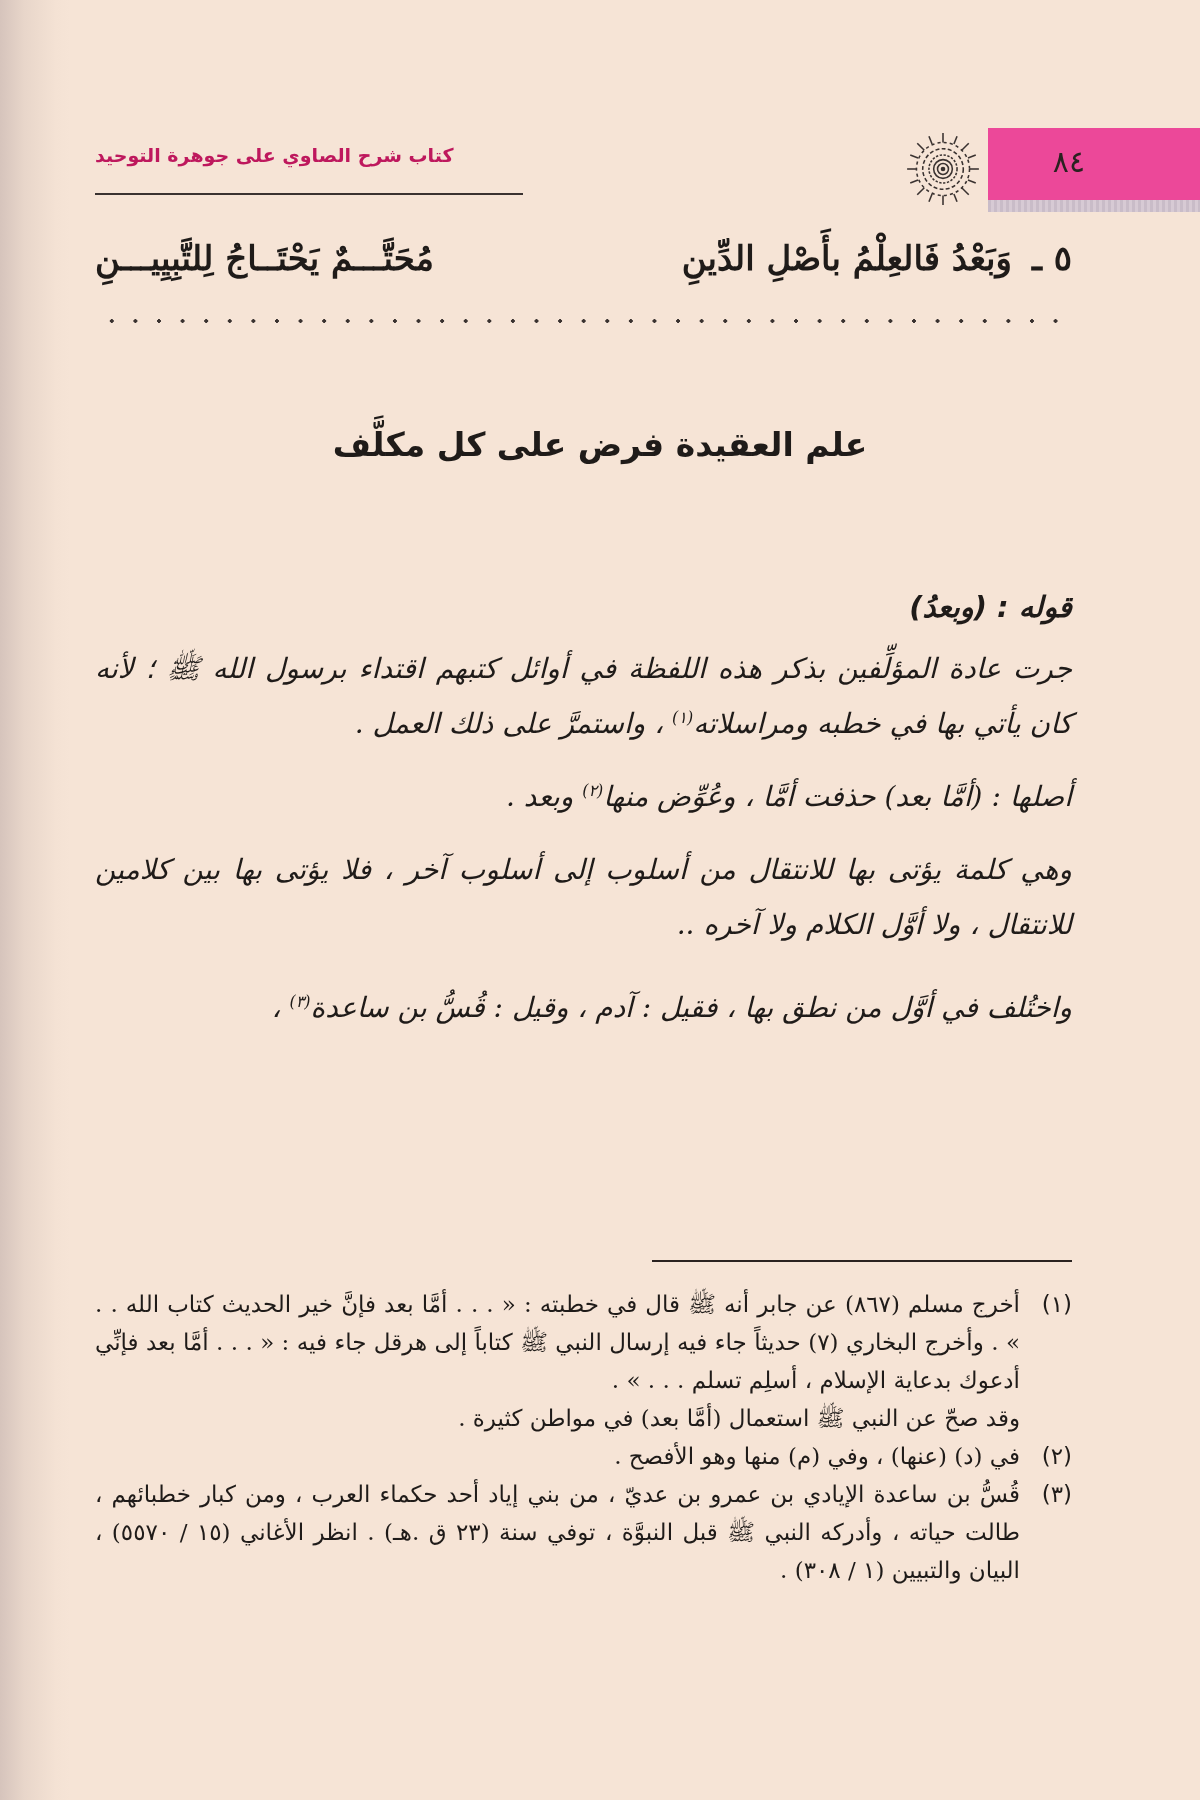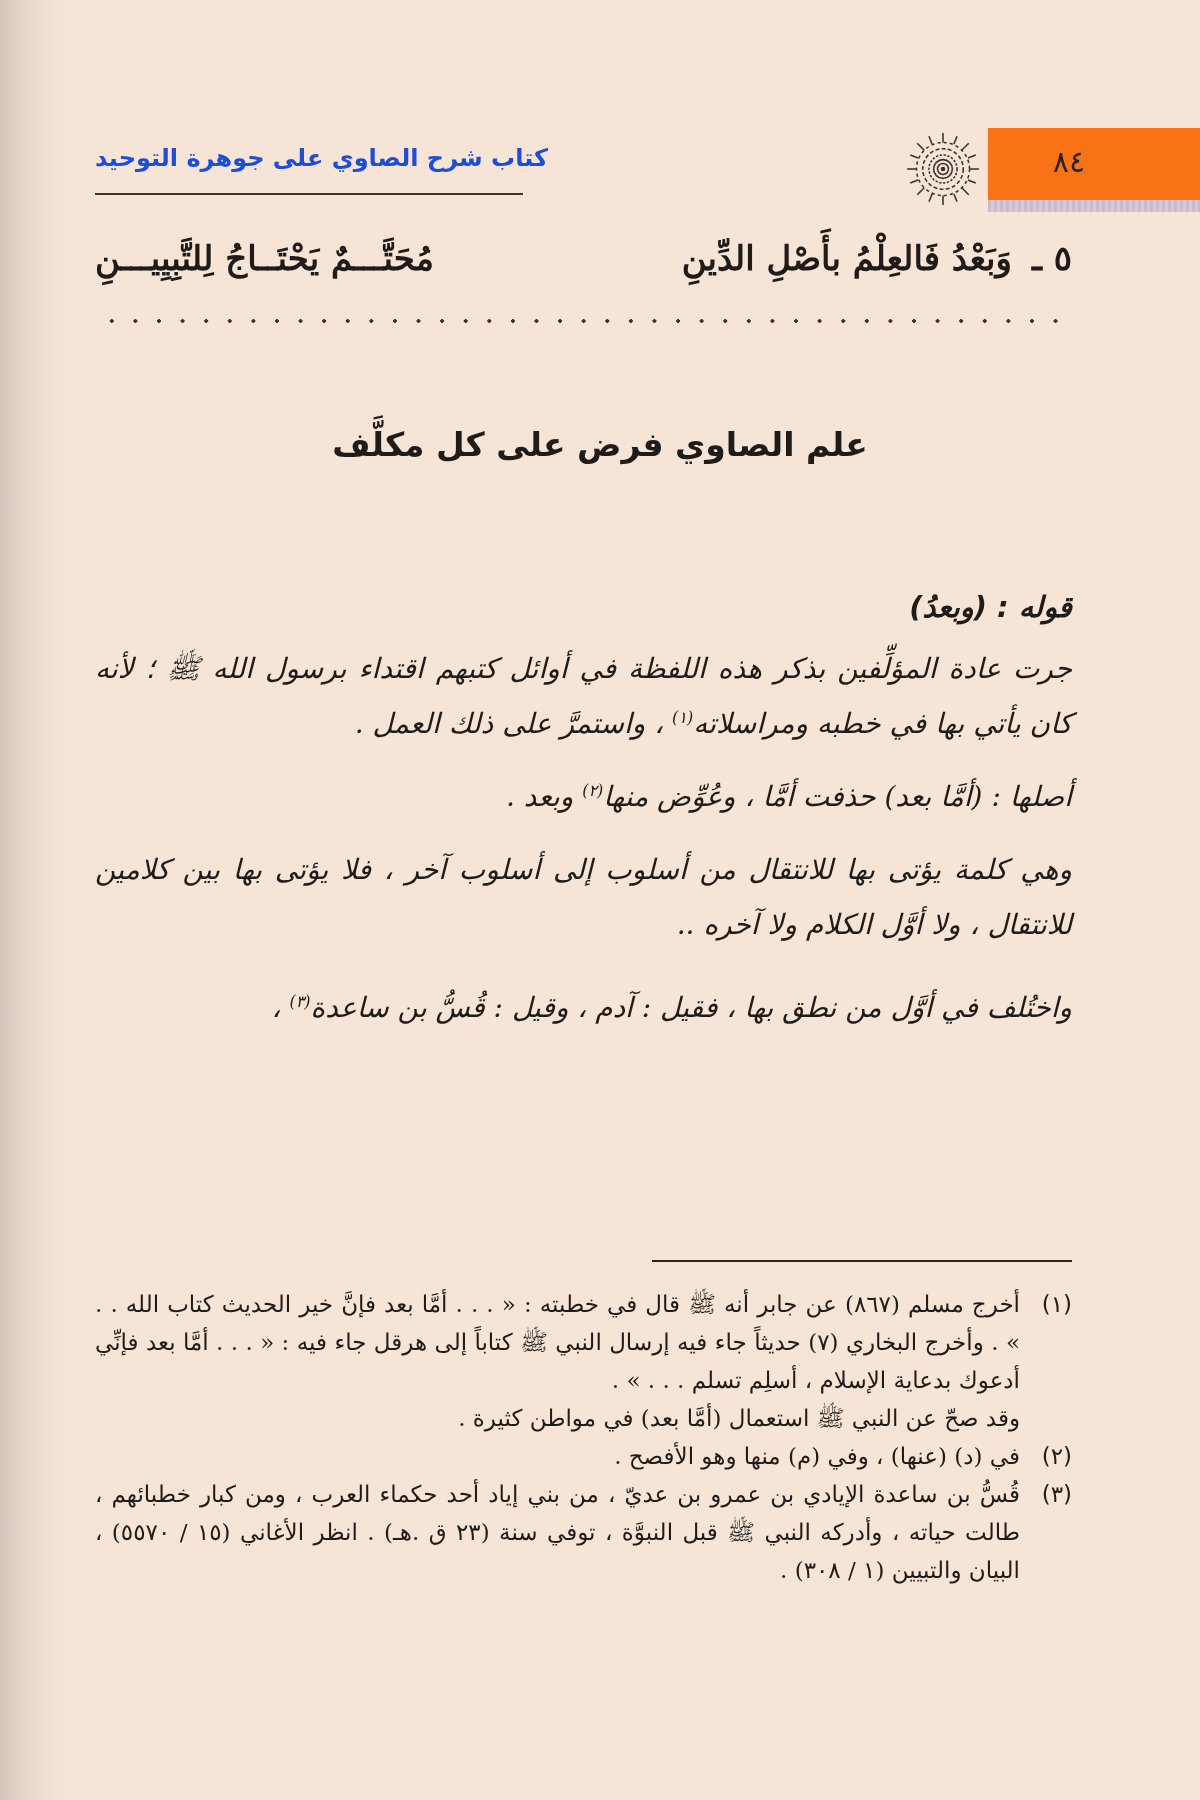--- a/index.html
+++ b/index.html
@@ -28,21 +28,21 @@
     left: 0;
     right: 0;
     height: 80px;
   }
   .page-number-band {
     position: absolute;
     right: 0;
     top: 0;
     width: 212px;
     height: 74px;
-    background: #f97316;
+    background: #ec4899;
   }
   .page-number-band::after {
     content: "";
     position: absolute;
     left: 0; right: 0; bottom: -10px;
     height: 12px;
     background: repeating-linear-gradient(90deg, #c9bcc8 0 3px, #d7cad4 3px 6px);
   }
   .page-number {
     position: absolute;
@@ -56,24 +56,24 @@
     position: absolute;
     right: 218px;
     top: 2px;
     width: 78px;
     height: 78px;
   }
   .running-title {
     position: absolute;
     left: 95px;
     top: 16px;
-    font-size: 24px;
-    font-family: "DejaVu Sans", sans-serif;
-    font-weight: bold;
-    color: #1d4ed8;
+    font-size: 19px;
+    font-family: "DejaVu Sans", sans-serif;
+    font-weight: bold;
+    color: #be185d;
     white-space: nowrap;
   }
   .running-title-rule {
     position: absolute;
     left: 95px;
     top: 65px;
     width: 428px;
     height: 2px;
     background: #3a3230;
   }
@@ -236,21 +236,21 @@
   <div class="running-title-rule"></div>
 </div>
 
 <div class="verse">
   <span class="verse-number">٥ ـ</span>
   <span class="verse-hemistich-1">وَبَعْدُ فَالعِلْمُ بأَصْلِ الدِّينِ</span>
   <span class="verse-hemistich-2">مُحَتَّـــمٌ يَحْتَــاجُ لِلتَّبِيِيـــنِ</span>
 </div>
 <div class="dotted-rule"></div>
 
-<div class="section-heading">علم الصاوي فرض على كل مكلَّف</div>
+<div class="section-heading">علم العقيدة فرض على كل مكلَّف</div>
 
 <div class="body-text">
   <p class="quote-label">قوله : (وبعدُ)</p>
 
   <p class="para"><span>جرت عادة المؤلِّفين بذكر هذه اللفظة في أوائل كتبهم اقتداء برسول الله ﷺ ؛ لأنه كان يأتي بها في خطبه ومراسلاته</span><sup class="fn-ref">(١)</sup><span> ، واستمرَّ على ذلك العمل .</span></p>
 
   <p class="para spaced"><span>أصلها : (أمَّا بعد) حذفت أمَّا ، وعُوِّض منها</span><sup class="fn-ref">(٢)</sup><span> وبعد .</span></p>
 
   <p class="para spaced"><span>وهي كلمة يؤتى بها للانتقال من أسلوب إلى أسلوب آخر ، فلا يؤتى بها بين كلامين للانتقال ، ولا أوَّل الكلام ولا آخره ..</span></p>
 

